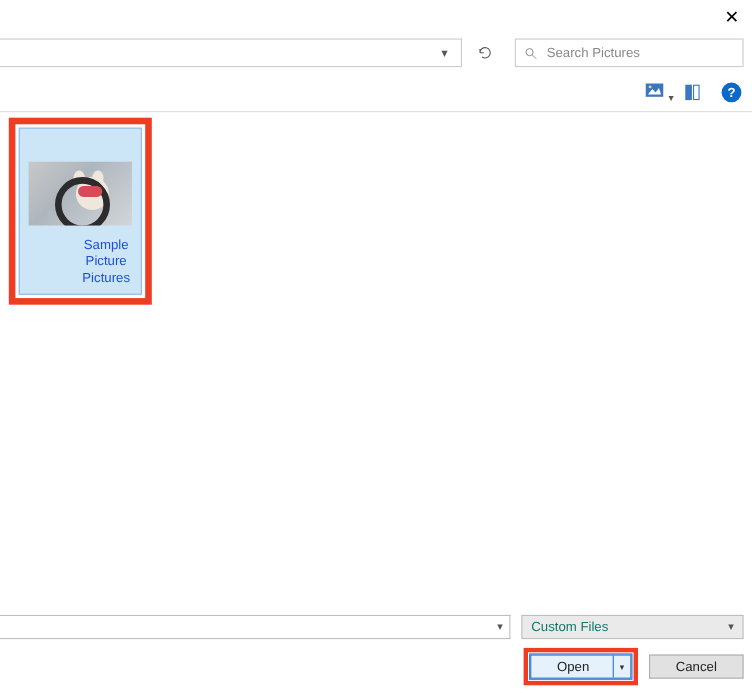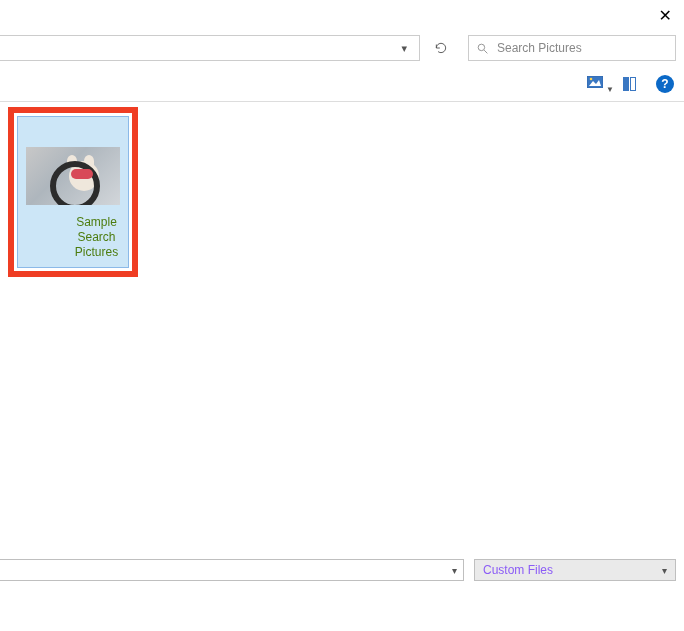--- a/index.html
+++ b/index.html
@@ -34,28 +34,28 @@
   
   .file-area { position:absolute; top:103px; left:0; right:0; bottom:84px; overflow:auto; padding:4px 0 0 8px;}
   .highlight-frame { border:6px solid #ef3d23; width:130px; height:170px; padding:3px; }
   .file-item { width:100%; height:100%; background:#cce6f7; border:1px solid #8bb9e8; display:flex; flex-direction:column; align-items:center; padding:6px 4px 4px;}
   .thumb { width:94px; height:58px; margin-top:24px; background:linear-gradient(135deg,#c8c8c8 0%,#aeb6bd 40%,#d2d6da 100%); position:relative; overflow:hidden;}
   .thumb::before{ content:""; position:absolute; left:46%; top:14px; width:30px; height:30px; background:#efe7dc; border-radius:50%;}
   .thumb::after{ content:""; position:absolute; left:48%; top:22px; width:22px; height:10px; background:#d84a58; border-radius:6px;}
   .thumb .ear-l{position:absolute;left:44%;top:8px;width:10px;height:12px;background:#efe7dc;border-radius:50% 50% 0 0;}
   .thumb .ear-r{position:absolute;left:62%;top:8px;width:10px;height:12px;background:#efe7dc;border-radius:50% 50% 0 0;}
   .thumb .wheel{position:absolute;left:26%;bottom:-6px;width:50px;height:50px;border:6px solid #2c2c2c;border-radius:50%;}
-  .caption { margin-top:10px; text-align:center; font-size:12px; line-height:1.25; color:#4d7c0f; padding:0 2px;margin-left:47px;}
+  .caption { margin-top:10px; text-align:center; font-size:12px; line-height:1.25; color:#1d4ed8; padding:0 2px;margin-left:47px;}
 
   
   .bottom-row1 { position:absolute; bottom:48px; left:0; right:0; height:26px; display:flex; align-items:center; padding:0 8px 0 0;}
   .filename-box { flex:0 0 464px; height:22px; border:1px solid #bfbfbf; border-left:none; background:#fff; display:flex; align-items:center; justify-content:flex-end; padding-right:6px;}
   .filename-box .drop-caret{ font-size:10px; color:#555;}
   .filter-box { flex:1; margin-left:10px; height:22px; border:1px solid #bfbfbf; background:#eaeaea; display:flex; align-items:center; padding:0 8px; justify-content:space-between;}
-  .filter-box span{ font-size:12px; color:#8b5cf6;}
+  .filter-box span{ font-size:12px; color:#0f766e;}
   .filter-box .drop-caret{ font-size:10px; color:#555;}
 
   .bottom-row2 { position:absolute; bottom:8px; left:0; right:0; height:34px; display:flex; align-items:center; justify-content:flex-end; padding-right:8px; gap:10px;}
   .open-wrap { border:4px solid #ef3d23; padding:2px;}
   .btn { height:22px; border:1px solid #adadad; background:#e1e1e1; font-size:12px; display:flex; align-items:center; justify-content:center; cursor:pointer;}
   .btn-open { width:92px; border:1px solid #2a77d0; background:#e5f1fb; position:relative; outline:1px solid #2a77d0;}
   .btn-open .split { position:absolute; right:0; top:0; bottom:0; width:16px; border-left:1px solid #2a77d0; display:flex; align-items:center; justify-content:center;}
   .btn-open .split::after{ content:"▾"; font-size:8px; color:#333;}
   .btn-open .lbl{ padding-right:14px;}
   .btn-cancel{ width:86px;}
@@ -110,31 +110,42 @@
   <div class="file-area">
     <div class="highlight-frame">
       <div class="file-item">
         <div class="thumb">
           <span class="ear-l"></span>
             <span class="ear-r"></span>
             <span class="wheel"></span>
         </div>
         <div class="caption">
           <div>Sample</div>
-          <div>Search</div>
+          <div>Picture</div>
           <div>Pictures</div>
         </div>
       </div>
     </div>
   </div>
 
   <div class="bottom-row1">
     <div class="filename-box">
       <span class="drop-caret">▾</span>
     </div>
     <div class="filter-box">
       <span>Custom Files</span>
       <span class="drop-caret">▾</span>
     </div>
   </div>
 
+  <div class="bottom-row2">
+    <div class="open-wrap">
+      <div class="btn btn-open">
+        <span class="lbl">Open</span>
+        <span class="split"></span>
+      </div>
+    </div>
+    <div class="btn btn-cancel">
+      <span>Cancel</span>
+    </div>
+  </div>
 
 </div>
 
 </body></html>

